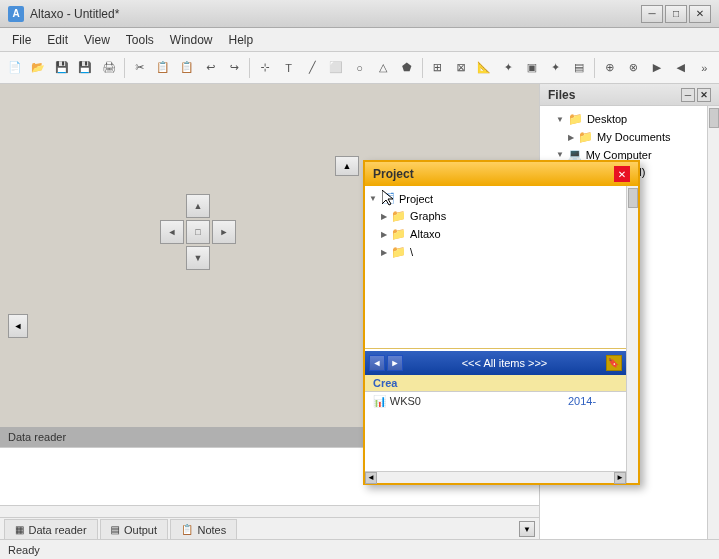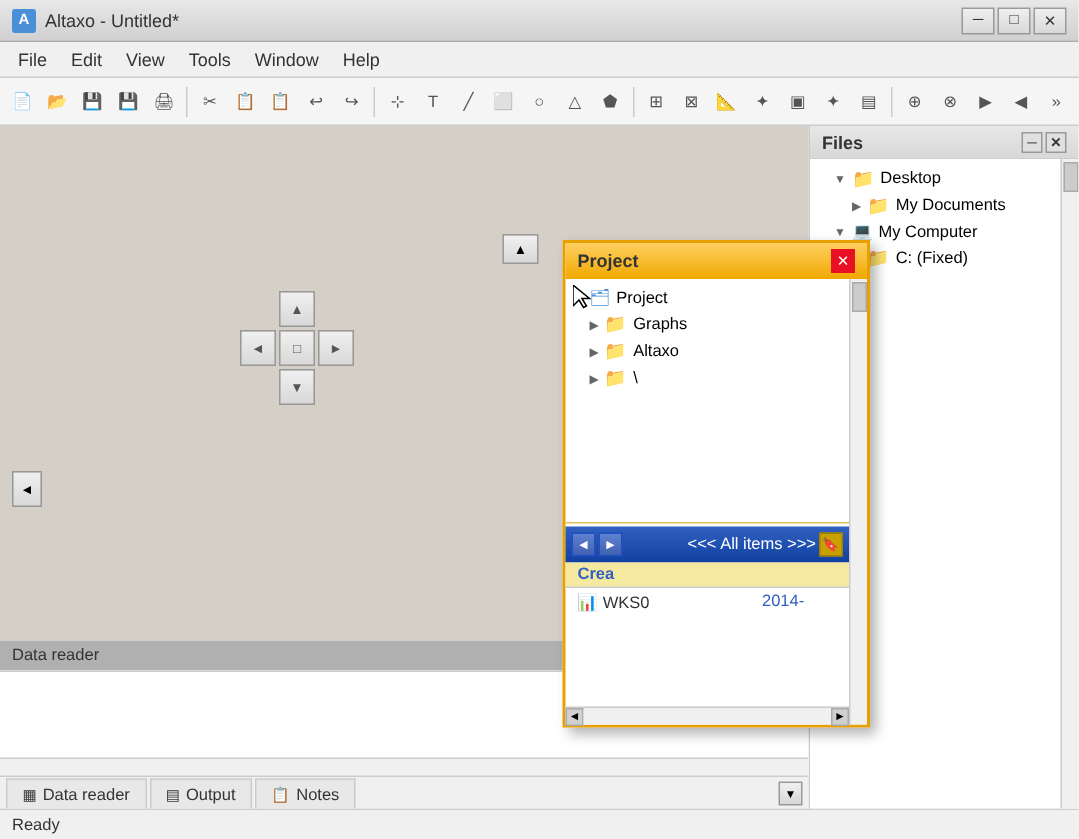--- a/index.html
+++ b/index.html
@@ -210,22 +210,22 @@
     .tree-indent1 { margin-left: 12px; }
     .tree-indent2 { margin-left: 24px; }
     .folder-icon { color: #f5a623; font-size: 12px; }
     .computer-icon { color: #4a90d9; font-size: 11px; }
     .tree-arrow { font-size: 8px; color: #666; }
 
     
     .project-dialog {
       position: absolute;
       top: 160px;
-      left: 375px;
-      width: 205px;
+      left: 363px;
+      width: 277px;
       background: white;
       border: 2px solid #e8a000;
       box-shadow: 4px 4px 8px rgba(0,0,0,0.3);
       z-index: 100;
     }
     .project-dialog-header {
       background: linear-gradient(to bottom, #ffd060, #f0a800);
       height: 24px;
       display: flex;
       align-items: center;
@@ -262,21 +262,21 @@
       border: 1px solid #2050c0;
       color: white;
       font-size: 9px;
       cursor: pointer;
       display: flex; align-items: center; justify-content: center;
     }
     .project-all-items {
       flex: 1;
       color: white;
       font-size: 11px;
-      text-align: right;
+      text-align: center;
     }
     .project-table-header {
       background: #f5e8a0;
       display: flex;
       padding: 2px 8px;
       font-size: 11px;
       font-weight: bold;
       color: #333;
       border-bottom: 1px solid #ccc;
     }

